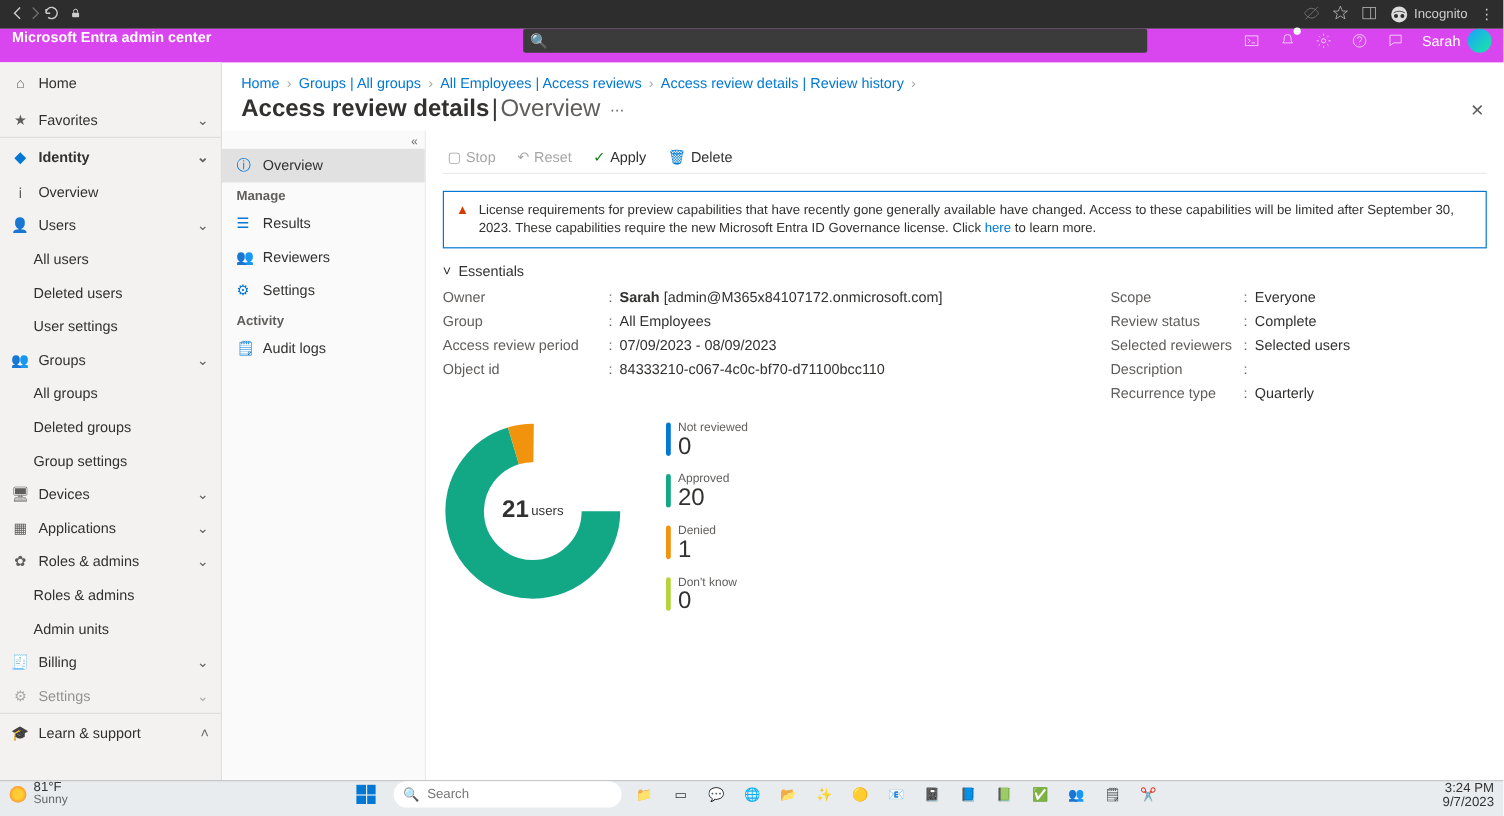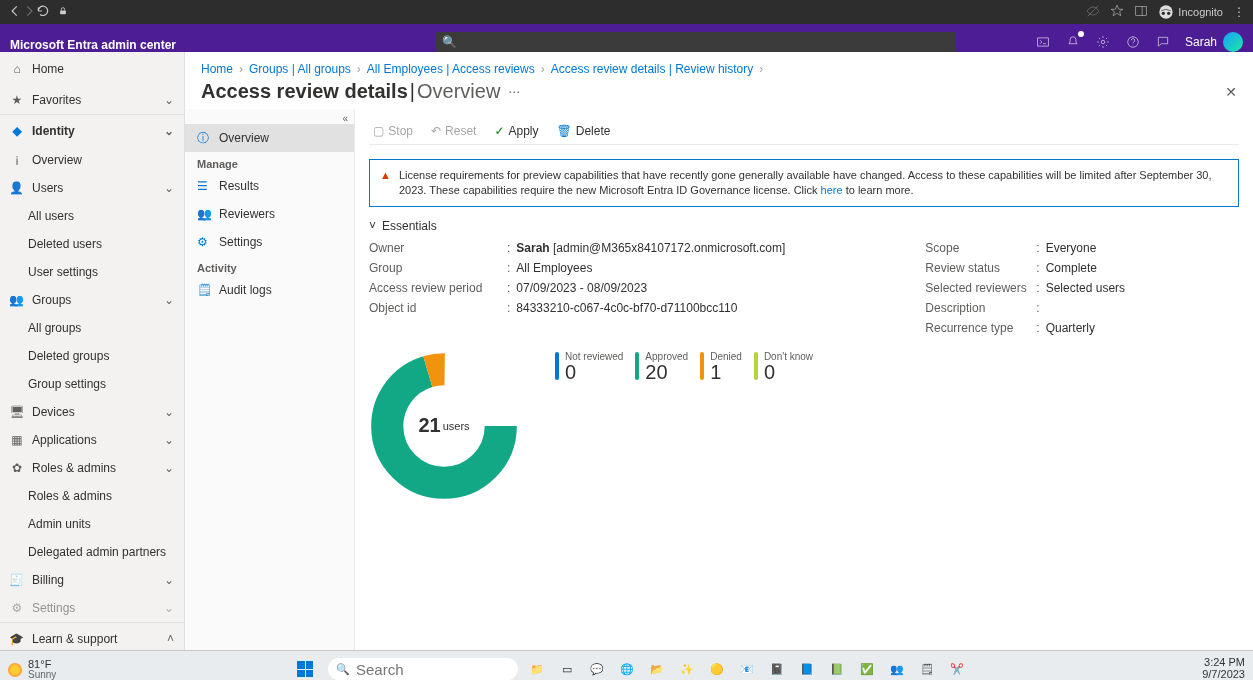--- a/index.html
+++ b/index.html
@@ -2,21 +2,21 @@
 <html><head>
 <meta charset="utf-8">
 <style>
 *{margin:0;padding:0;box-sizing:border-box;font-family:"Segoe UI",Arial,sans-serif}
 body{width:1253px;height:680px;overflow:hidden;background:#fff;font-size:12px;color:#323130}
 .browser-bar{height:24px;background:#2d2d2d;display:flex;align-items:center;padding:0 8px;gap:0}
 .browser-bar svg{fill:#ccc}
 .browser-bar .right{margin-left:auto;display:flex;align-items:center;gap:10px;color:#ccc}
 .addr-area{flex:1;height:16px;border-radius:8px;display:flex;align-items:center;padding:0 8px}
 .incognito-pill{display:flex;align-items:center;gap:4px;font-size:11px}
-.entra-header{height:28px;background:#4c1d95;color:#fff;display:flex;align-items:flex-end;padding:0 10px}
+.entra-header{height:28px;background:#d946ef;color:#fff;display:flex;align-items:flex-start;padding:0 10px}
 .entra-brand{font-size:12px;font-weight:600}
 .search-box{margin-left:260px;width:520px;height:20px;background:#3b3b3b;border-radius:2px;display:flex;align-items:center;padding:0 6px;color:#b5b5b5}
 .search-box input{background:transparent;border:none;color:#b5b5b5;font-size:11px;width:100%;outline:none}
 .header-right{margin-left:auto;display:flex;align-items:center;gap:14px;color:#fff}
 .header-right .icn{width:16px;height:16px;display:flex;align-items:center;justify-content:center;cursor:pointer}
 .user-chip{display:flex;align-items:center;gap:6px;font-size:12px}
 .avatar{width:20px;height:20px;border-radius:50%;background:linear-gradient(135deg,#1a9fff,#1aeaa0)}
 .workspace{display:flex;height:calc(100% - 52px - 30px)}
 .left-nav{width:185px;background:#f3f2f1;border-right:1px solid #e1dfdd;overflow-y:auto}
 .nav-item{display:flex;align-items:center;height:28px;padding:0 10px;color:#323130;cursor:pointer;gap:8px;font-size:12px}
@@ -56,40 +56,40 @@
 .ess-hdr{display:flex;align-items:center;gap:6px;font-size:12px;cursor:pointer;color:#323130}
 .ess-body{display:flex;gap:40px;margin-top:8px}
 .ess-col{display:flex;flex-direction:column;gap:6px}
 .kv{display:flex;align-items:center;gap:6px;font-size:12px}
 .kv .k{width:132px;color:#605e5c}
 .kv .colon{color:#605e5c}
 .kv .v .strong{font-weight:600}
 .progress-sec{margin-top:16px}
 .progress-hdr{font-size:12px;color:#323130;margin-bottom:8px}
 .progress-body{display:flex;align-items:flex-start;gap:36px}
-.stat-list{display:flex;gap:12px}
+.stat-list{display:flex;flex-direction:column;gap:12px}
 .stat{display:flex;align-items:center;gap:6px}
 .bar{width:4px;height:28px;border-radius:2px}
 .stat .labels{display:flex;flex-direction:column}
 .stat .lbl{font-size:10px;color:#605e5c}
 .stat .num{font-size:20px;font-weight:400;color:#323130;line-height:1}
 .donut-wrap{position:relative;width:150px;height:150px}
 .donut-center{position:absolute;inset:0;display:flex;align-items:center;justify-content:center;flex-direction:row}
 .donut-center .big{font-size:20px;font-weight:600}
 .donut-center .small{font-size:11px;margin-left:2px}
-.taskbar{height:30px;background:#e8ecef;border-top:1px solid #c8c8c8;display:flex;align-items:flex-end;padding:0 8px;gap:8px;font-size:11px;color:#333}
+.taskbar{height:30px;background:#e8ecef;border-top:1px solid #c8c8c8;display:flex;align-items:flex-start;padding:0 8px;gap:8px;font-size:11px;color:#333}
 .taskbar .weather{display:flex;align-items:center;gap:6px}
 .taskbar .sun{width:14px;height:14px;border-radius:50%;background:radial-gradient(circle,#ffcc33 40%,#ff9933 70%)}
 .taskbar .wtext{display:flex;flex-direction:column;line-height:1}
 .taskbar .center{flex:1;display:flex;align-items:center;justify-content:center;gap:8px}
 .win-btn{width:30px;height:22px;display:flex;align-items:center;justify-content:center}
 .win-logo{width:16px;height:16px;display:grid;grid-template-columns:1fr 1fr;grid-template-rows:1fr 1fr;gap:1px}
 .win-logo div{background:#0078d4}
 .task-search{display:flex;align-items:center;gap:6px;background:#fff;border-radius:12px;height:22px;width:190px;padding:0 8px;color:#666}
-.task-search input{border:none;outline:none;font-size:15px;width:100%}
+.task-search input{border:none;outline:none;font-size:11px;width:100%}
 .tb-icon{width:22px;height:22px;border-radius:3px;display:flex;align-items:center;justify-content:center}
 .taskbar .right{display:flex;flex-direction:column;align-items:flex-end;line-height:1.1}
 </style>
 </head>
 <body>
 
 <div class="browser-bar">
   <span><svg width="14" height="14" viewBox="0 0 24 24">
         <path d="M15 4l-8 8 8 8" stroke="#ccc" stroke-width="2" fill="none"></path>
       </svg></span>
@@ -236,23 +236,20 @@
         <span class="nav-icon">✿</span>
         <span>Roles &amp; admins</span>
         <span class="chev">⌄</span>
       </div>
     <div class="nav-item sub">
         <span>Roles &amp; admins</span>
       </div>
     <div class="nav-item sub">
         <span>Admin units</span>
       </div>
-    <div class="nav-item sub">
-        <span>Delegated admin partners</span>
-      </div>
     <div class="nav-item">
         <span class="nav-icon">🧾</span>
         <span>Billing</span>
         <span class="chev">⌄</span>
       </div>
     <div class="nav-item" style="opacity:.5">
         <span class="nav-icon">⚙</span>
         <span>Settings</span>
         <span class="chev">⌄</span>
       </div>

